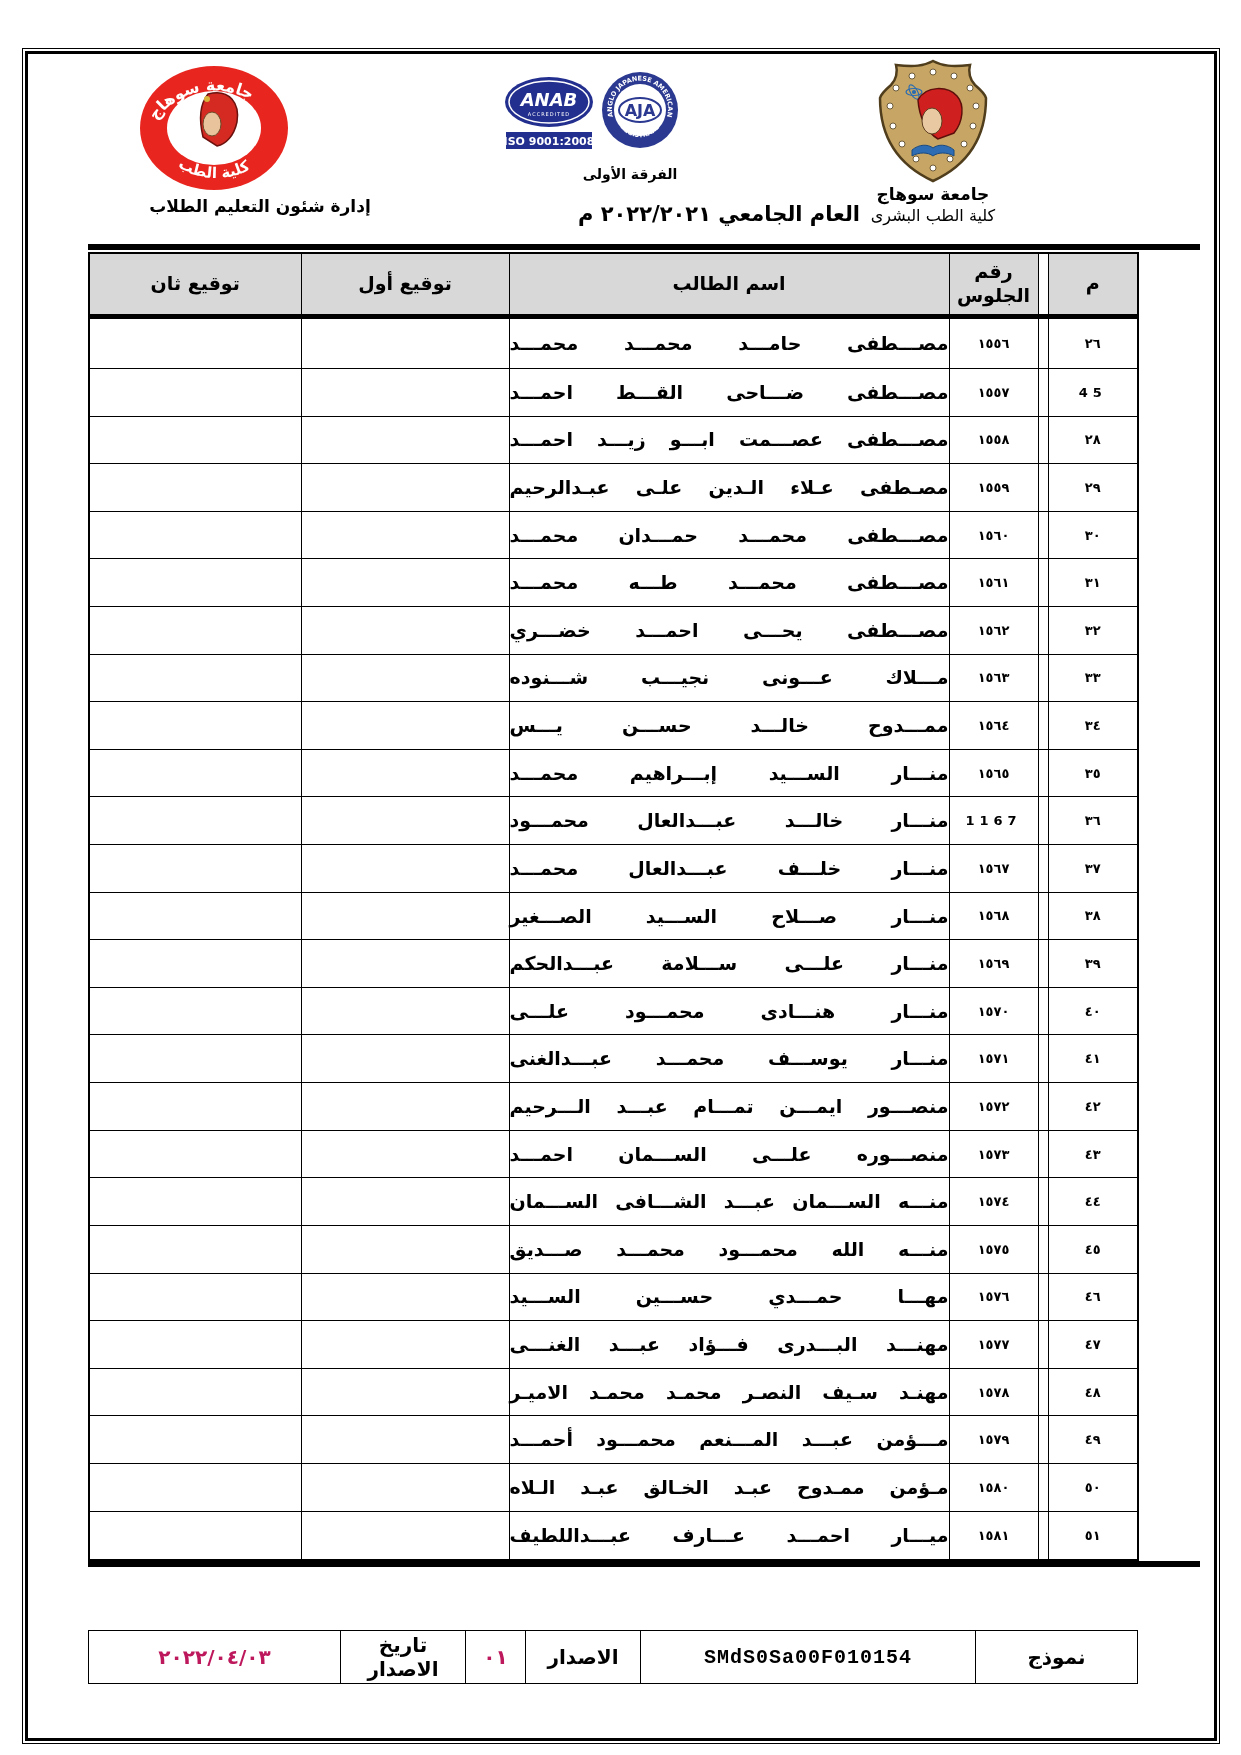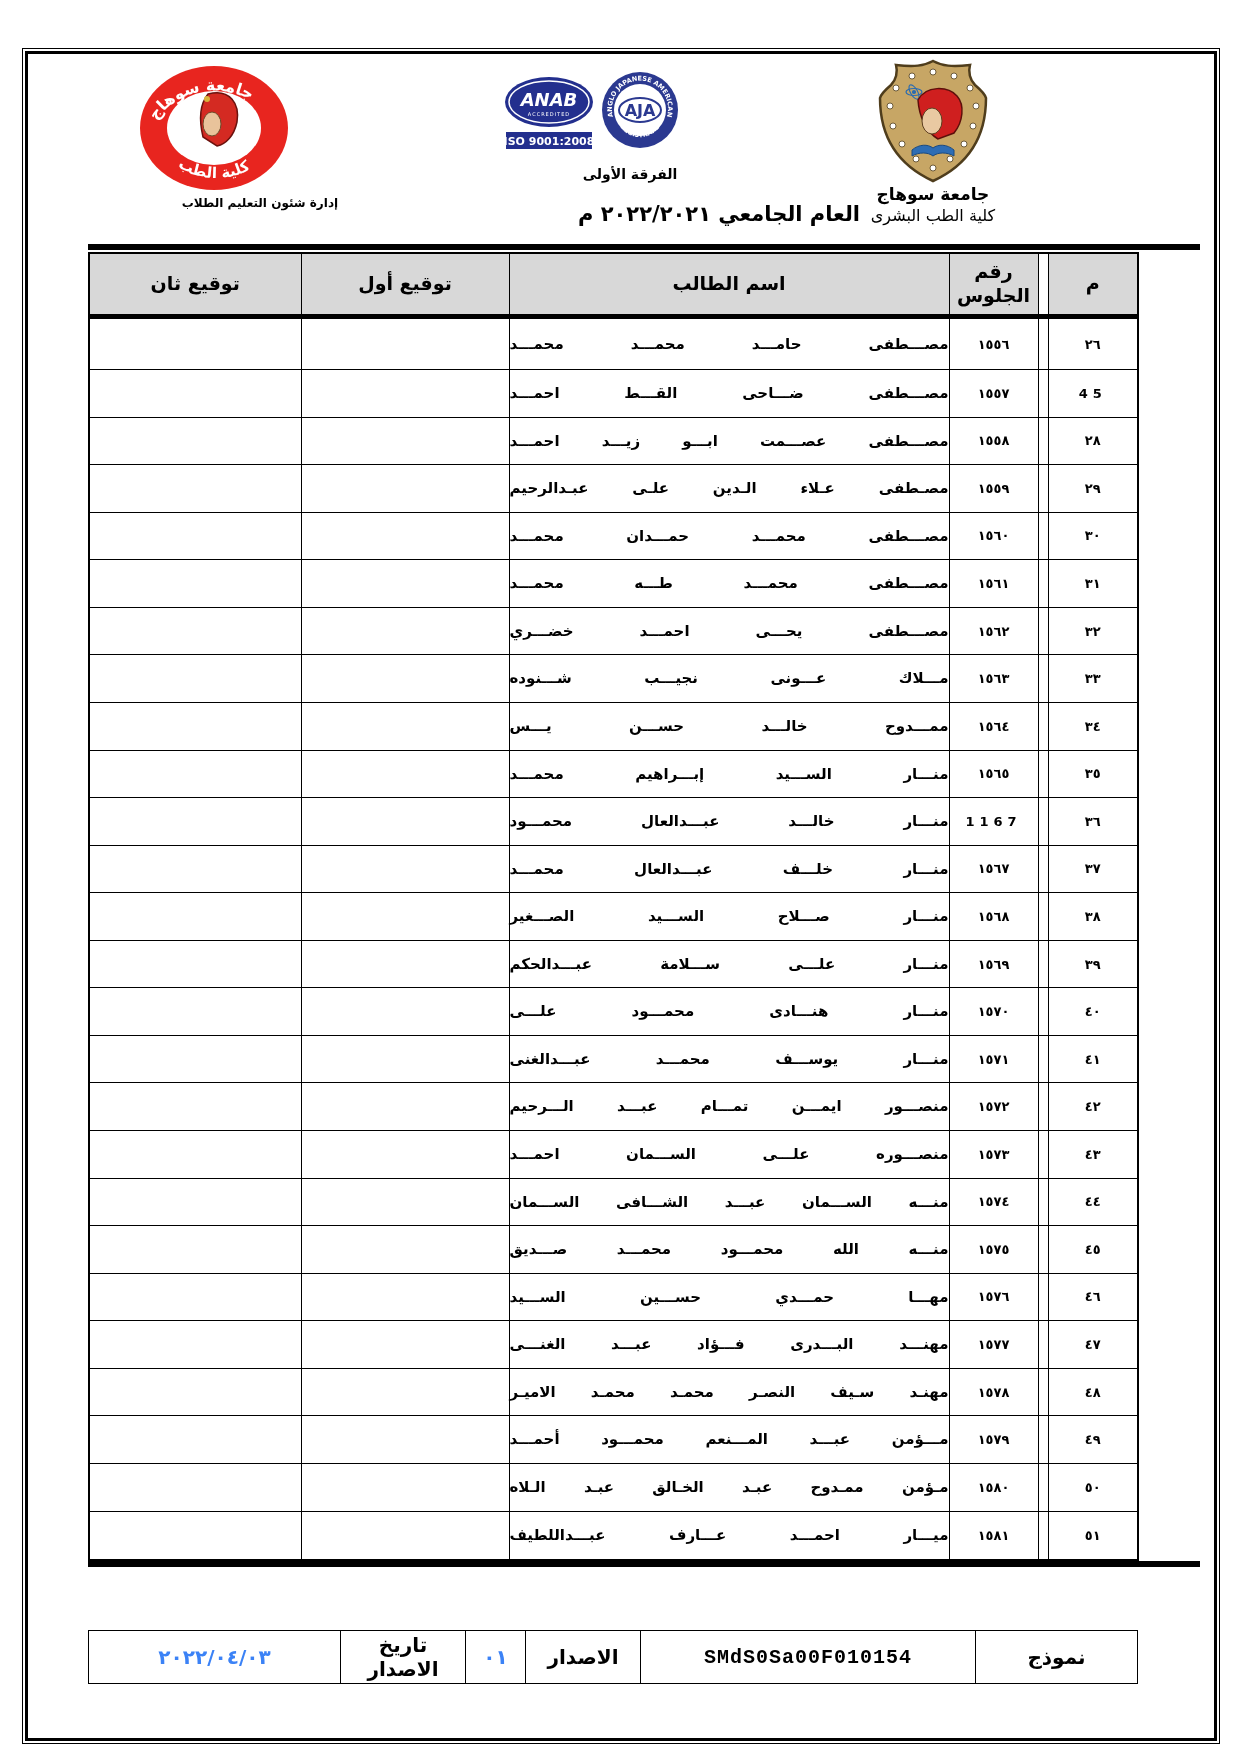--- a/index.html
+++ b/index.html
@@ -6,21 +6,21 @@
   body{
     width:1241px;height:1755px;position:relative;background:#ffffff;
     font-family:"DejaVu Sans",sans-serif;overflow:hidden;color:#000;
   }
   .abs{position:absolute;}
   
   .frame{left:22px;top:48px;width:1196px;height:1694px;border:1px solid #000;}
   .frame::before{content:"";position:absolute;left:2px;top:2px;right:2px;bottom:2px;border:3px solid #000;}
   
   .crescent-logo{left:138px;top:64px;width:152px;height:128px;}
-  .dept-text{left:95px;top:196px;width:330px;text-align:center;font-weight:bold;font-size:12px;}
+  .dept-text{left:95px;top:196px;width:330px;text-align:center;font-weight:bold;font-size:17px;}
   .anab-logo{left:503px;top:76px;width:92px;height:86px;}
   .aja-logo{left:600px;top:70px;width:80px;height:80px;}
   .class-title{left:440px;top:166px;width:380px;text-align:center;font-weight:bold;font-size:14px;}
   .year-title{left:400px;top:202px;width:460px;text-align:right;font-weight:bold;font-size:21px;}
   .shield-logo{left:876px;top:58px;width:114px;height:126px;}
   .univ-name{left:858px;top:184px;width:150px;text-align:center;font-weight:bold;font-size:17px;}
   .faculty-name{left:845px;top:206px;width:176px;text-align:center;font-weight:normal;font-size:16px;}
   .rule-top{left:88px;top:244px;width:1112px;height:6px;background:#000;}
   .rule-bottom{left:88px;top:1561px;width:1112px;height:6px;background:#000;}
   
@@ -29,32 +29,32 @@
     border-collapse:collapse;border:2px solid #000;table-layout:fixed;
   }
   table.main th,table.main td{border:1px solid #000;padding:0;}
   table.main thead th{
     background:#d8d8d8;height:60px;font-weight:bold;font-size:19px;text-align:center;
     border-bottom:5px solid #000;line-height:1.25;
   }
   table.main thead th.spacer, table.main td.spacer{background:#ffffff;padding:0;}
   td.num{text-align:center;font-weight:bold;font-size:13px;letter-spacing:5px;}
   td.name{
-    font-weight:bold;font-size:15px;padding:0 10px;
+    font-weight:bold;font-size:19px;padding:0 10px;
     text-align:justify;text-align-last:justify;line-height:1.1;
   }
   td.sig{background:#ffffff;}
   
   table.footer{
     left:88px;top:1630px;width:1049px;position:absolute;
     border-collapse:collapse;border:1px solid #000;table-layout:fixed;
   }
   table.footer td{border:1px solid #000;height:52px;text-align:center;font-weight:bold;font-size:20px;padding:0 4px;}
   td.code{font-family:Liberation Mono, monospace;font-size:27px;direction:ltr;letter-spacing:1px;}
-  td.red{color:#3b82f6;letter-spacing:3px;font-size:19px;}
+  td.red{color:#be185d;letter-spacing:3px;font-size:19px;}
 </style>
 </head>
 <body>
 
 <div class="abs frame"></div>
 
 <div class="abs crescent-logo">
   <svg viewBox="0 0 152 128" width="152" height="128">
     <ellipse cx="76" cy="64" rx="74" ry="62" fill="#e8251f"></ellipse>
     <ellipse cx="76" cy="64" rx="47" ry="37" fill="#ffffff"></ellipse>

